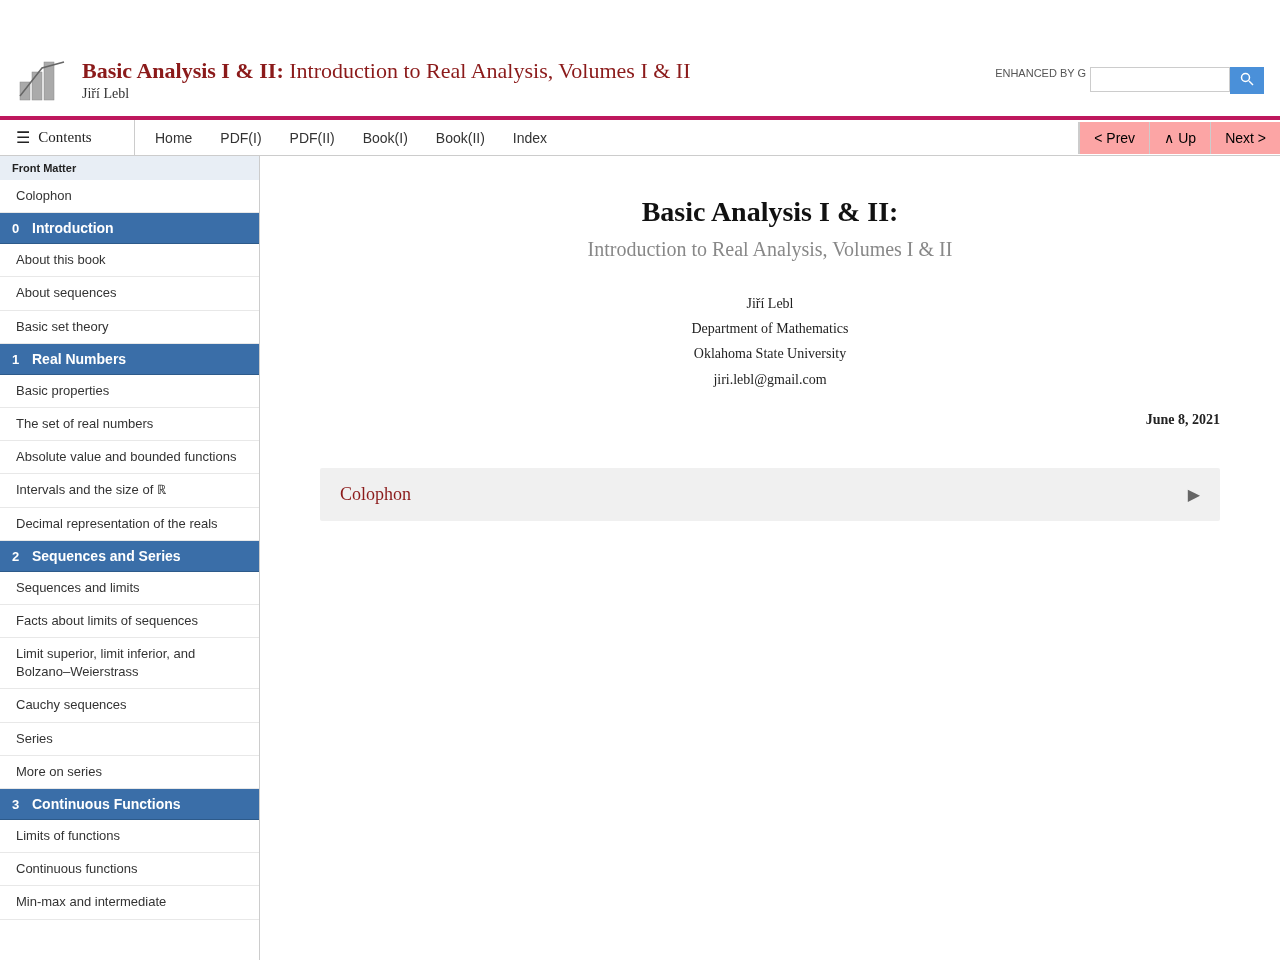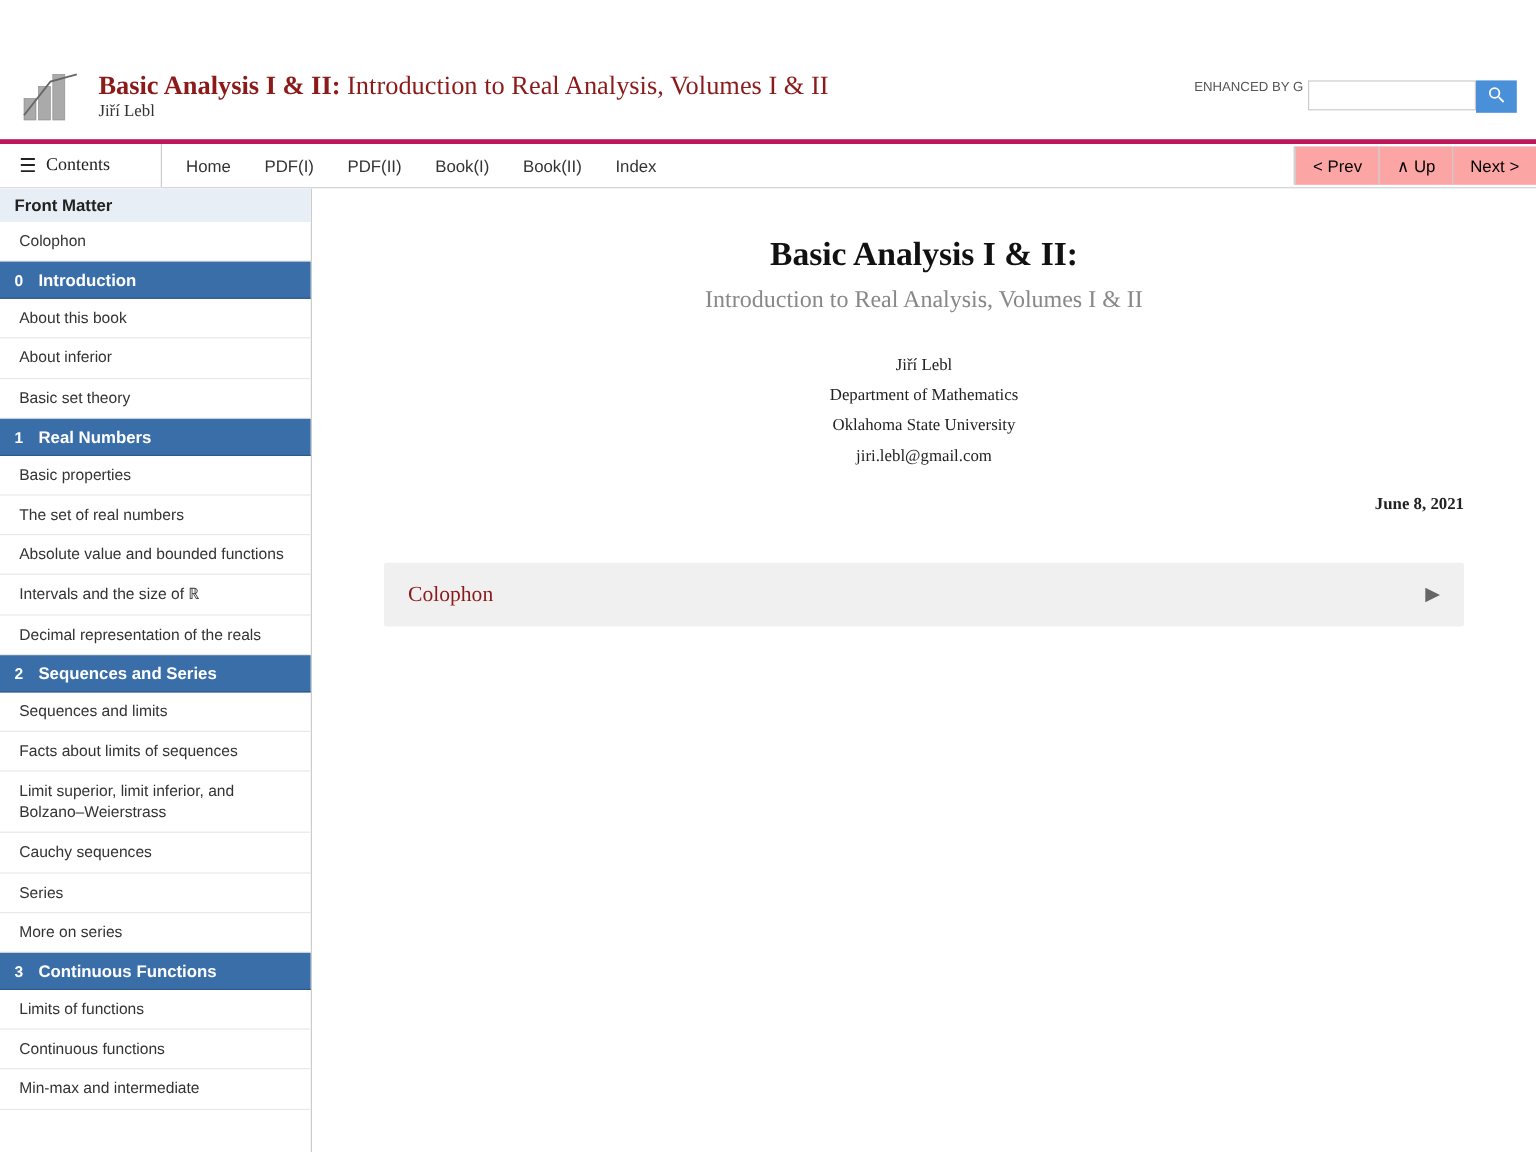--- a/index.html
+++ b/index.html
@@ -112,21 +112,21 @@
       width: 260px;
       min-width: 260px;
       border-right: 1px solid #ccc;
       overflow-y: auto;
       background: #fff;
     }
     .sidebar-section-header {
       background: #e8eef5;
       padding: 6px 12px;
       font-weight: bold;
-      font-size: 14px;
+      font-size: 11px;
       font-family: Arial, sans-serif;
       color: #222;
     }
     .sidebar-item {
       padding: 7px 12px 7px 16px;
       font-size: 13px;
       color: #333;
       cursor: pointer;
       border-bottom: 1px solid #e8e8e8;
       font-family: Arial, sans-serif;
@@ -261,21 +261,21 @@
   <div id="sidebar">
     <div class="sidebar-section-header">
       <span>Front Matter</span>
     </div>
   <div class="sidebar-item">Colophon</div>
       <div class="sidebar-chapter">
         <span class="chapter-num">0</span>
         <span>Introduction</span>
       </div>
       <div class="sidebar-item">About this book</div>
-      <div class="sidebar-item">About inferior</div>
+      <div class="sidebar-item">About sequences</div>
       <div class="sidebar-item">Basic set theory</div>
       <div class="sidebar-chapter">
         <span class="chapter-num">1</span>
         <span>Real Numbers</span>
       </div>
       <div class="sidebar-item">Basic properties</div>
       <div class="sidebar-item">The set of real numbers</div>
       <div class="sidebar-item">Absolute value and bounded functions</div>
       <div class="sidebar-item">Intervals and the size of ℝ</div>
       <div class="sidebar-item">Decimal representation of the reals</div>

